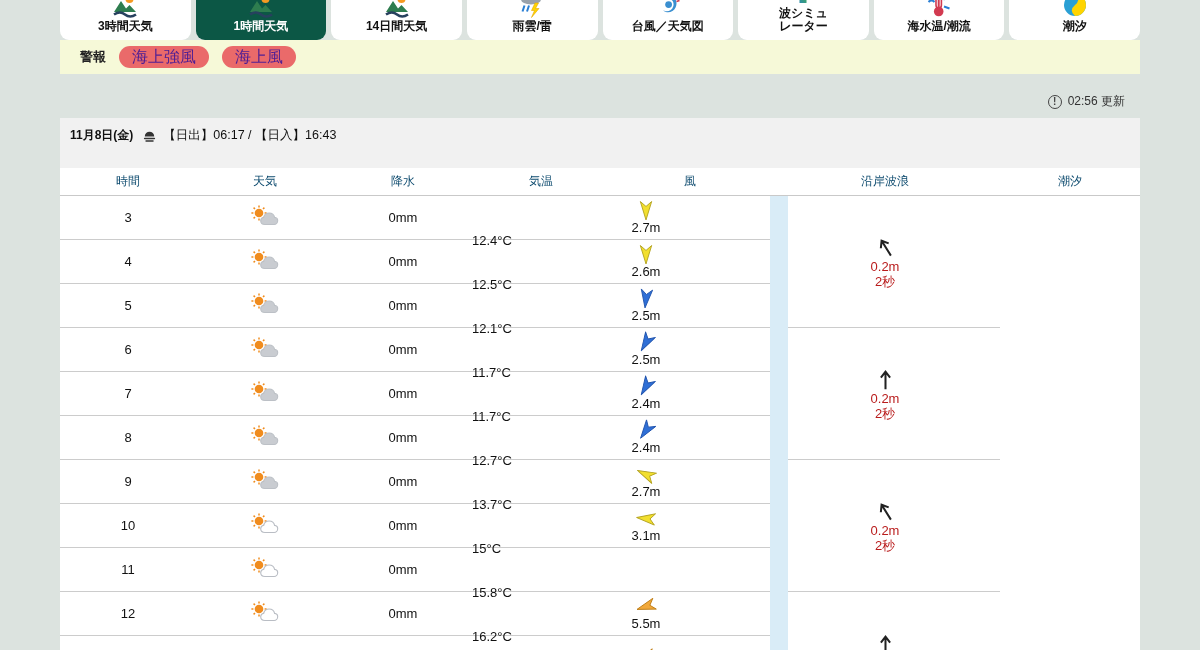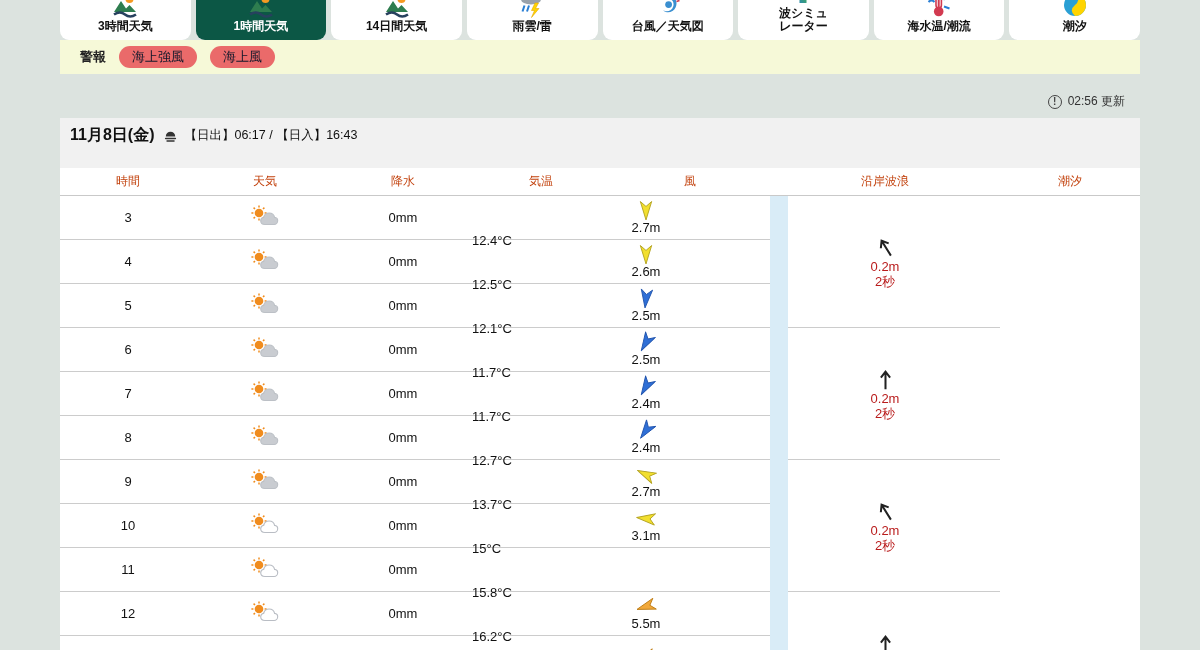--- a/index.html
+++ b/index.html
@@ -24,41 +24,41 @@
   .tab .ticon svg { width:26px; height:26px; display:block; }
   .tab .tlabel { font-size:12px; font-weight:bold; line-height:13px; text-align:center; white-space:pre-line; }
 
   
   .warnbar {
     position:absolute; left:60px; top:40px; width:1080px; height:34px;
     background:var(--warnbg,#f6f9d8); display:flex; align-items:center; padding-left:20px;
   }
   .warn-label { font-size:13px; font-weight:bold; color:#222; }
   .badge {
-    margin-left:13px; background:var(--badge,#ea6a6a); color:#0f172a;
-    font-size:13px; line-height:12px; padding:5px 13px; border-radius:12px; cursor:pointer;
+    margin-left:13px; background:var(--badge,#ea6a6a); color:#4c1d95;
+    font-size:16px; line-height:12px; padding:5px 13px; border-radius:12px; cursor:pointer;
   }
 
   
   .updated { position:absolute; top:93px; right:75px; display:flex; align-items:center; gap:6px; font-size:12px; color:#333; }
   .info-icon {
     width:14px; height:14px; border:1.5px solid #444; border-radius:50%;
     display:flex; align-items:center; justify-content:center;
     font-size:10px; font-weight:bold; color:#444; line-height:10px;
   }
 
   
   .panel { position:absolute; left:60px; top:118px; width:1080px; height:532px; background:#fff; overflow:hidden; }
   .datehead { height:50px; background:#f1f1f1; padding:7px 0 0 10px; }
   .dh-line { display:flex; align-items:center; gap:6px; font-size:12.5px; color:#111; height:20px; }
-  .dh-date { font-size:16px; font-weight:bold; margin-right:3px; }
+  .dh-date { font-size:12px; font-weight:bold; margin-right:3px; }
   .dh-icon { width:15px; height:15px; display:flex; }
   .dh-icon svg { width:15px; height:15px; display:block; }
 
-  .thead { height:28px; display:flex; align-items:center; border-bottom:1px solid #c9c9c9; font-size:12px; color:#c2410c; }
+  .thead { height:28px; display:flex; align-items:center; border-bottom:1px solid #c9c9c9; font-size:12px; color:#0c4a6e; }
   .th { text-align:center; }
   .w-hour{width:136px}.w-weather{width:138px}.w-precip{width:138px}.w-temp{width:138px}
   .w-wind{width:160px}.w-wave{width:230px}.w-tide{width:140px}
 
   .tbody { display:flex; height:454px; overflow:hidden; }
   .left-rows { width:710px; }
   .trow { height:44px; border-bottom:1px solid #ccc; display:flex; align-items:center; font-size:13px; }
   .c-hour  { width:136px; text-align:center; }
   .c-weather { width:138px; display:flex; justify-content:center; }
   .c-precip { width:138px; text-align:center; }

